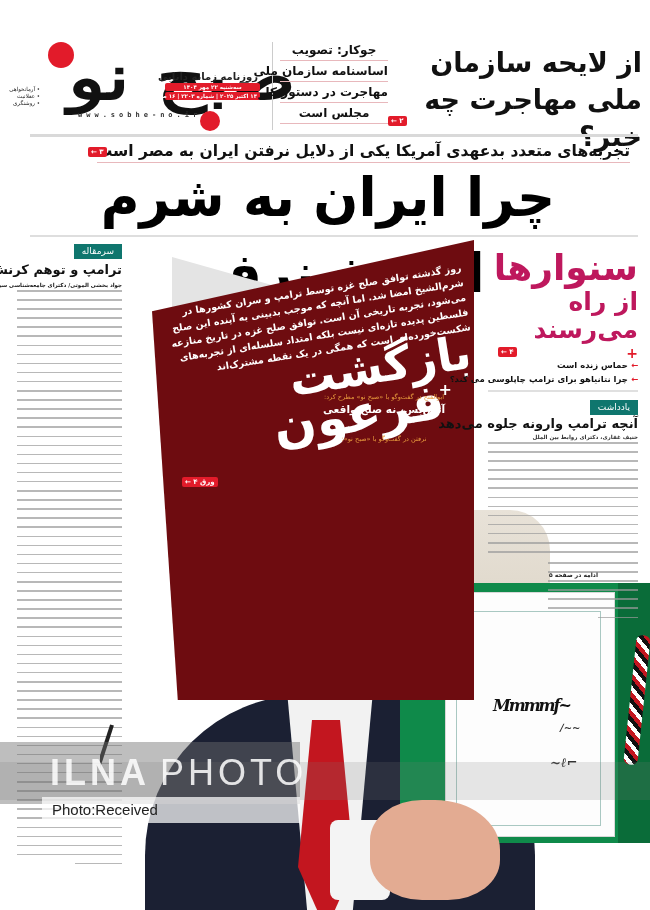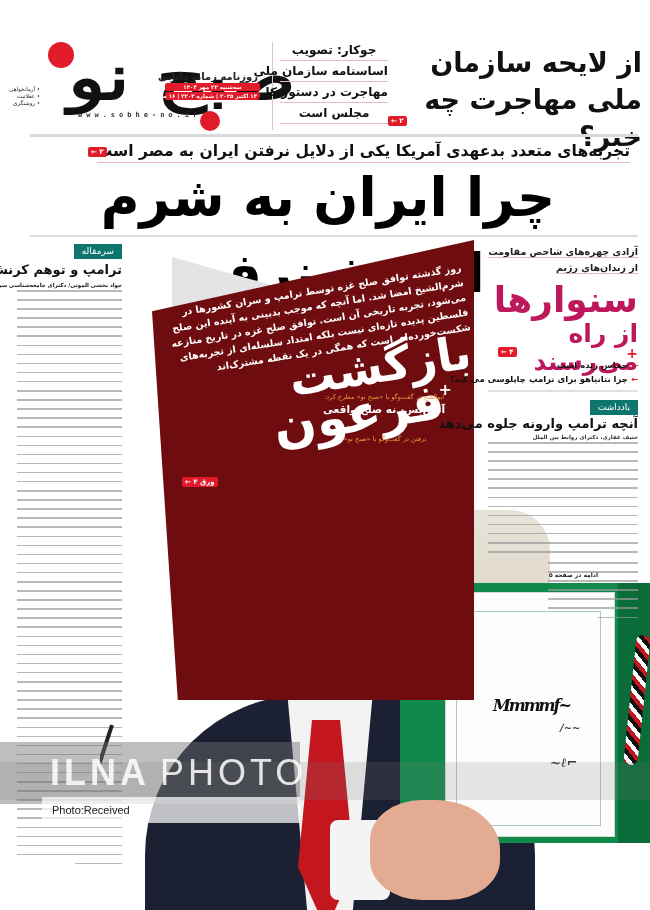--- a/index.html
+++ b/index.html
@@ -99,21 +99,21 @@
   .r-body { position: absolute; right: 0; top: 198px; width: 150px; height: 120px; }
   .r-body-2 { position: absolute; right: 0; top: 318px; width: 90px; height: 75px; }
   .r-continue { position: absolute; right: 40px; top: 327px; font-size: 6px; font-weight: bold; color: #222; white-space: nowrap; }
 
   
   .wm-band { position: absolute; left: 0; top: 742px; width: 300px; height: 62px; background: rgba(110,110,110,0.45); }
   .wm-band2 { position: absolute; left: 0; top: 762px; width: 650px; height: 38px; background: rgba(120,120,120,0.18); }
   .wm-text { position: absolute; left: 50px; top: 752px; font-family: "Liberation Sans", sans-serif; font-size: 36px; letter-spacing: 4px; color: rgba(255,255,255,0.85); direction: ltr; white-space: nowrap; }
   .wm-ilna { font-weight: bold; }
   .wm-photo { margin-left: 10px; font-weight: normal; margin-top: 21px; }
-  .wm-caption { position: absolute; left: 42px; top: 797px; width: 258px; height: 26px; background: rgba(255,255,255,0.72); font-family: "Liberation Sans", sans-serif; font-size: 11px; line-height: 26px; padding-left: 10px; color: #222; direction: ltr; }
+  .wm-caption { position: absolute; left: 42px; top: 797px; width: 258px; height: 26px; background: rgba(255,255,255,0.72); font-family: "Liberation Sans", sans-serif; font-size: 15px; line-height: 26px; padding-left: 10px; color: #222; direction: ltr; }
 </style>
 </head>
 <body>
 
 <div class="masthead">
   <div class="logo">
     <div class="logo-dot-big"></div>
     <div class="logo-word">صبح نو</div>
     <div class="logo-tagline">روزنامه زمانه دانایی</div>
     <div class="logo-dot-small"></div>
@@ -251,24 +251,20 @@
     <div class="src">ابوالفتح در گفت‌وگو با «صبح نو» مطرح کرد:</div>
     <div class="txt">آتش‌بس، نه صلح واقعی</div>
   </div>
   <div class="cover-box cover-box-2">
     <div class="src">نرفتن در گفت‌وگو با «صبح نو»:</div>
   </div>
   <span class="page-ref cover-ref">ورق ۴ ←</span>
 </div>
 
 <div class="right-col">
-  <div class="r-kicker">
-    <div><span>آزادی چهره‌های شاخص مقاومت</span></div>
-    <div><span>از زندان‌های رژیم</span></div>
-  </div>
   <div class="r-head r-head-1">سنوارها</div>
   <div class="r-head r-head-2">از راه می‌رسند</div>
   <span class="page-ref r-ref">۴ ←</span>
   <div class="r-plus">+</div>
   <div class="r-link r-link-1">
     <span class="arr">←</span><span>حماس زنده است</span>
   </div>
   <div class="r-link r-link-2">
     <span class="arr">←</span><span>چرا نتانیاهو برای ترامپ چاپلوسی می کند؟</span>
   </div>

